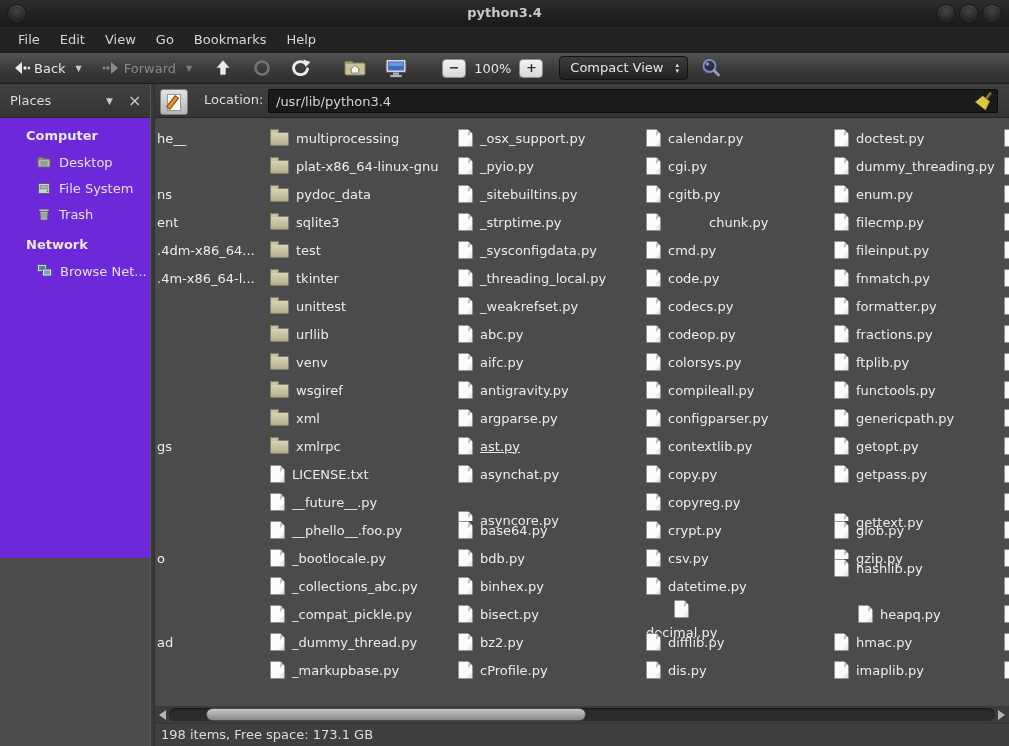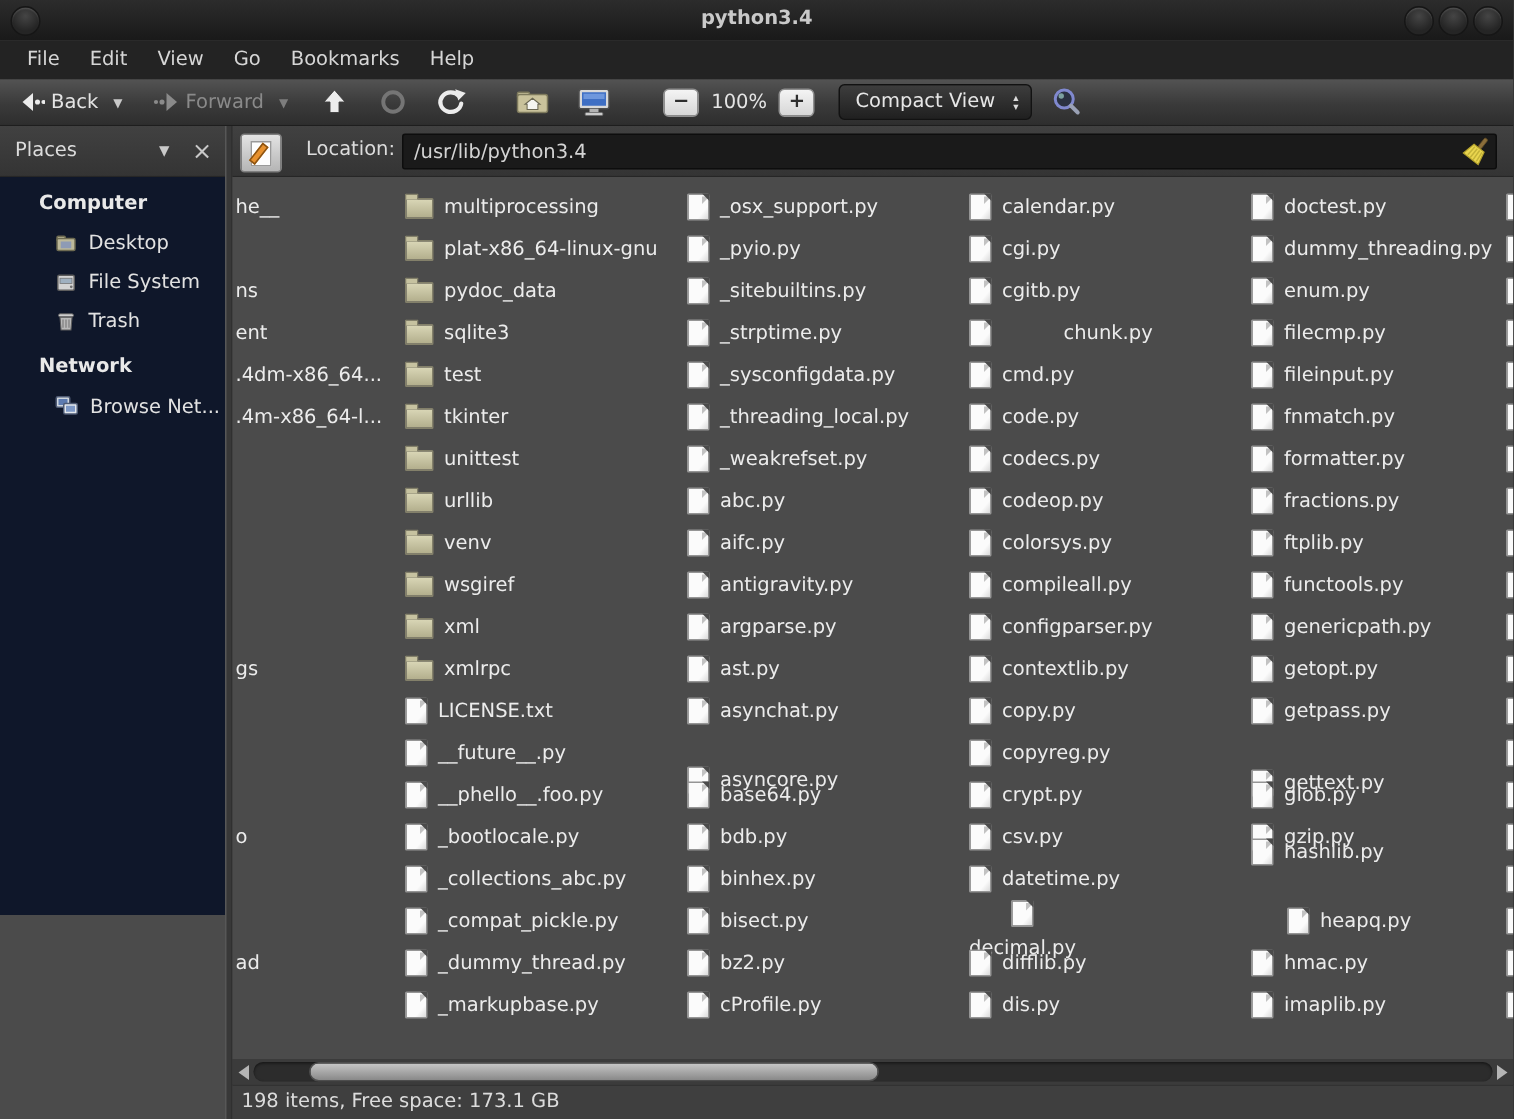--- a/index.html
+++ b/index.html
@@ -46,21 +46,21 @@
             background:linear-gradient(#e3e3e3,#b5b5b5);border:1px solid #7f7f7f;}
   .edit-paper{position:absolute;left:6px;top:4px;width:12px;height:15px;background:#fdfdfd;border:1px solid #9a9a9a;}
   .edit-pencil{position:absolute;left:9px;top:5px;width:3px;height:13px;background:#e8912e;
                transform:rotate(38deg);border:1px solid #8a5313;}
   .loc-label{position:absolute;left:204px;top:8px;color:#dcdcdc;}
   .loc-input{position:absolute;left:268px;top:5px;width:730px;height:24px;box-sizing:border-box;
              background:#1a1a1a;border:1px solid #0d0d0d;border-radius:2px;color:#d4d4d4;
              font-family:inherit;font-size:13px;padding:0 26px 0 7px;}
   .broom{position:absolute;right:12px;top:6px;}
   
-  .sidebar{position:absolute;left:0;top:118px;width:150px;height:492px;background:#0f172a;}
+  .sidebar{position:absolute;left:0;top:118px;width:150px;height:440px;background:#6d28d9;}
   .vsep{position:absolute;left:150px;top:84px;width:5px;height:662px;background:#383838;
         border-left:1px solid #575757;border-right:1px solid #303030;box-sizing:border-box;}
   .side-header{padding:10px 0 6px 26px;font-weight:bold;color:#e9e9e9;}
   .side-item{display:flex;align-items:center;gap:7px;padding:5px 0 5px 36px;color:#e2e2e2;}
   
   .filepane{position:absolute;left:155px;top:118px;width:854px;height:588px;background:#4b4b4b;overflow:hidden;}
   .fcol{position:absolute;top:0;height:100%;width:190px;}
   .frow{position:absolute;height:28px;display:flex;align-items:center;gap:7px;white-space:nowrap;}
   .fname{color:#ececec;}
   .frag{color:#ececec;}
@@ -382,21 +382,21 @@
           <span class="fname">aifc.py</span>
         </div>
         <div class="frow" style="top: 258px;">
           <span class="icon-file"></span>
           <span class="fname">antigravity.py</span>
         </div>
         <div class="frow" style="top: 286px;">
           <span class="icon-file"></span>
           <span class="fname">argparse.py</span>
         </div>
-        <div class="frow" style="top: 314px;">
+        <div class="frow" style="top: 314px; text-decoration: underline;">
           <span class="icon-file"></span>
           <span class="fname">ast.py</span>
         </div>
         <div class="frow" style="top: 342px;">
           <span class="icon-file"></span>
           <span class="fname">asynchat.py</span>
         </div>
         <div class="frow" style="top: 388px;">
           <span class="icon-file"></span>
           <span class="fname">asyncore.py</span>

